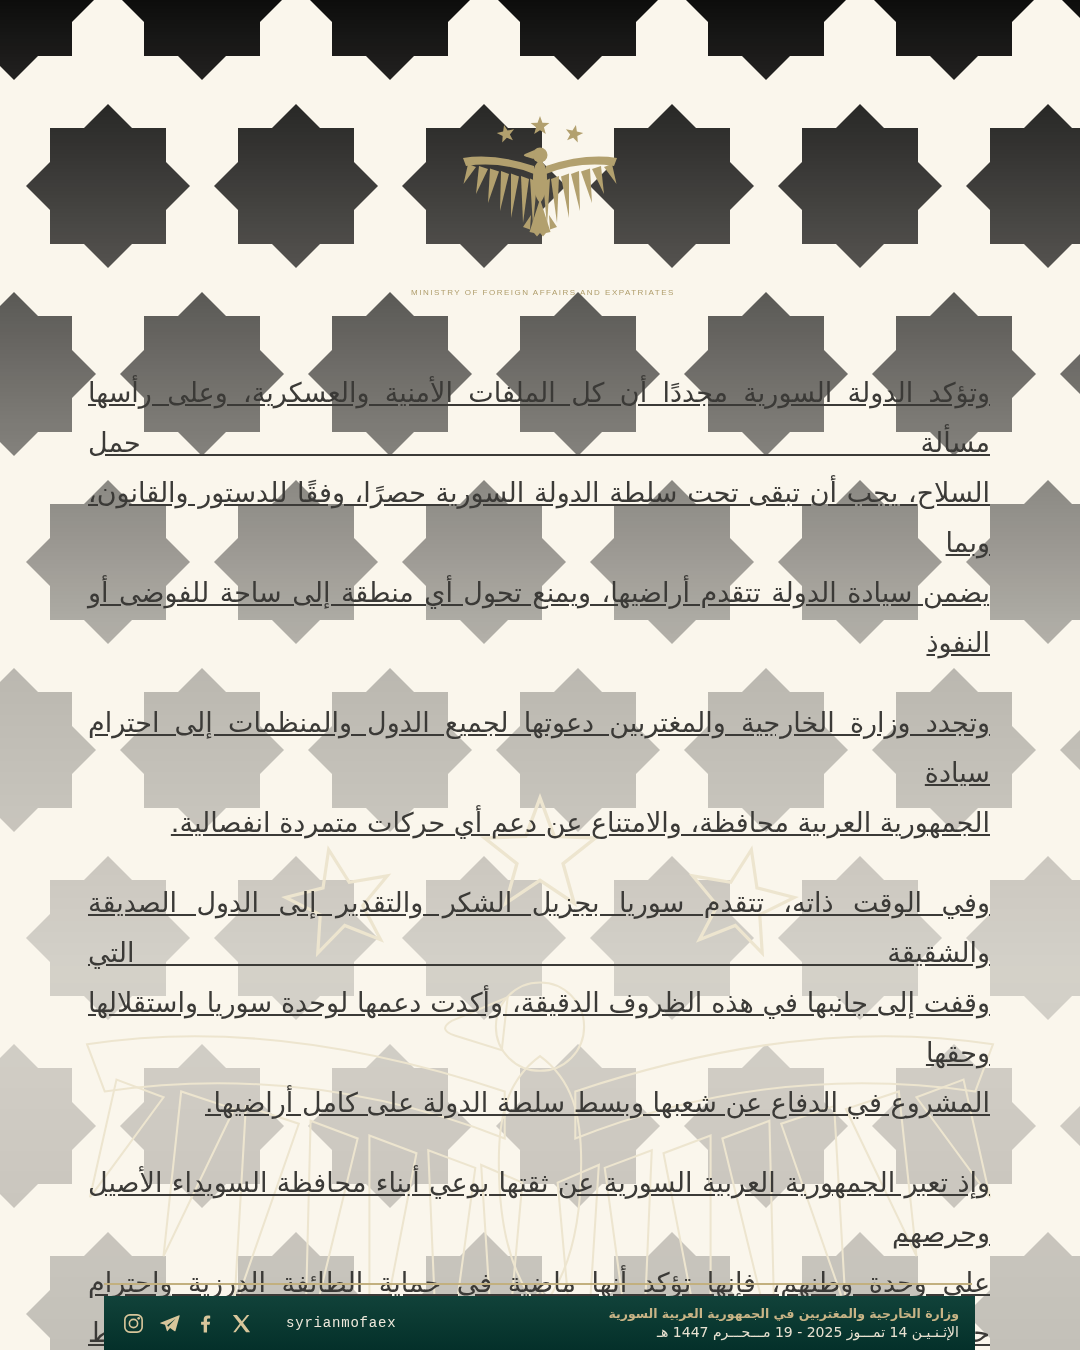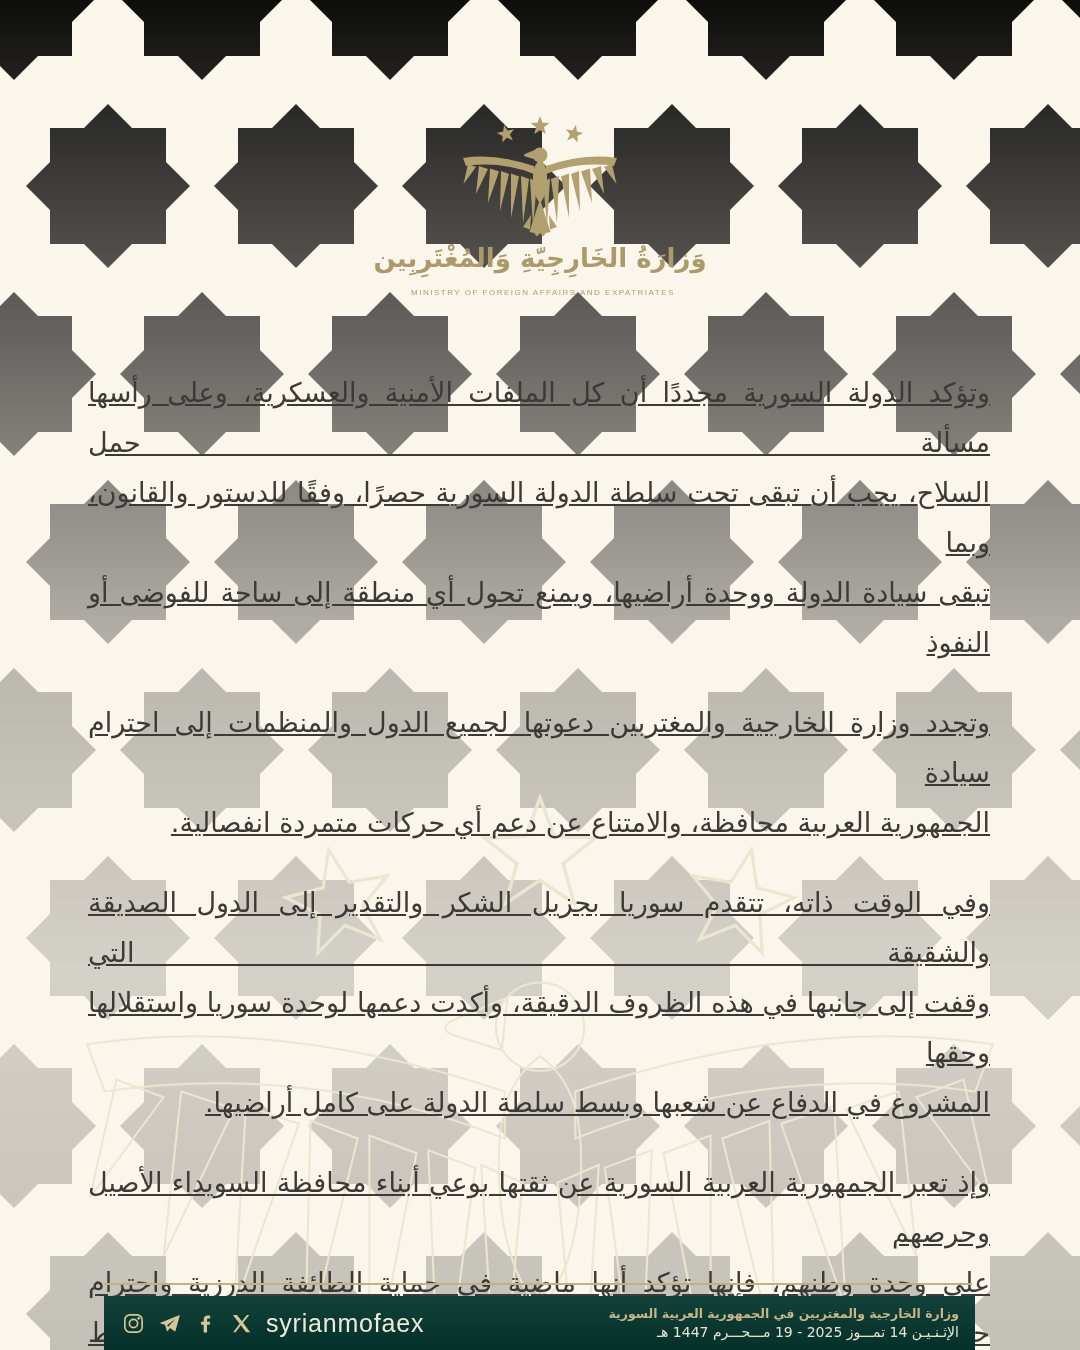--- a/index.html
+++ b/index.html
@@ -60,22 +60,23 @@
     position:absolute;left:104px;top:1296px;width:871px;height:54px;z-index:3;
     background:linear-gradient(180deg,#11423A 0%,#0B3A32 45%,#04302A 100%);
     display:flex;align-items:center;justify-content:space-between;
     padding:0 16px 0 18px;box-sizing:border-box;
   }
   .social{display:flex;align-items:center;gap:13px;}
   .social svg{display:block;}
   .social .stroke{fill:none;stroke:#D8C69B;stroke-width:1.7;}
   .social .fillg{fill:#D8C69B;stroke:none;}
   .handle{
-    color:#EFE9DC;font-size:25px;letter-spacing:.8px;
-    font-family:Liberation Sans, sans-serif;
+    margin-left:20px;
+    color:#EFE9DC;font-size:14px;letter-spacing:.8px;
+    font-family:Liberation Mono, monospace;
   }
   .footer-right{
     direction:rtl;text-align:right;display:flex;flex-direction:column;gap:3px;
     font-family:"DejaVu Sans",sans-serif;
   }
   .footer-org{color:#C8B486;font-size:12.5px;font-weight:bold;}
   .footer-date{color:#E9E2D2;font-size:14px;}
 </style>
 </head>
 <body>
@@ -196,28 +197,27 @@
   </svg>
 
   <svg class="watermark" viewBox="0 0 340 280">
     <use href="#emblem"></use>
   </svg>
 
   <svg class="emblem-svg" viewBox="0 0 340 280">
     <use class="solid" href="#emblem"></use>
   </svg>
 
-  <div class="logo-ar">وَزارَةُ الخَارِجِيّةِ وَالمُغْتَرِبِين</div>
   <div class="logo-en">MINISTRY OF FOREIGN AFFAIRS AND EXPATRIATES</div>
 
   <div class="statement">
       <div class="para">
         <div class="line">وتؤكد الدولة السورية مجددًا أن كل الملفات الأمنية والعسكرية، وعلى رأسها مسألة حمل</div>
         <div class="line">السلاح، يجب أن تبقى تحت سلطة الدولة السورية حصرًا، وفقًا للدستور والقانون، وبما</div>
-        <div class="line">تبقى سيادة الدولة ووحدة أراضيها، ويمنع تحول أي منطقة إلى ساحة للفوضى أو النفوذ</div>
+        <div class="line">يضمن سيادة الدولة تتقدم أراضيها، ويمنع تحول أي منطقة إلى ساحة للفوضى أو النفوذ</div>
       </div>
       <div class="para">
         <div class="line">وتجدد وزارة الخارجية والمغتربين دعوتها لجميع الدول والمنظمات إلى احترام سيادة</div>
         <div class="line last">الجمهورية العربية محافظة، والامتناع عن دعم أي حركات متمردة انفصالية.</div>
       </div>
       <div class="para">
         <div class="line">وفي الوقت ذاته، تتقدم سوريا بجزيل الشكر والتقدير إلى الدول الصديقة والشقيقة التي</div>
         <div class="line">وقفت إلى جانبها في هذه الظروف الدقيقة، وأكدت دعمها لوحدة سوريا واستقلالها وحقها</div>
         <div class="line last">المشروع في الدفاع عن شعبها وبسط سلطة الدولة على كامل أراضيها.</div>
       </div>

